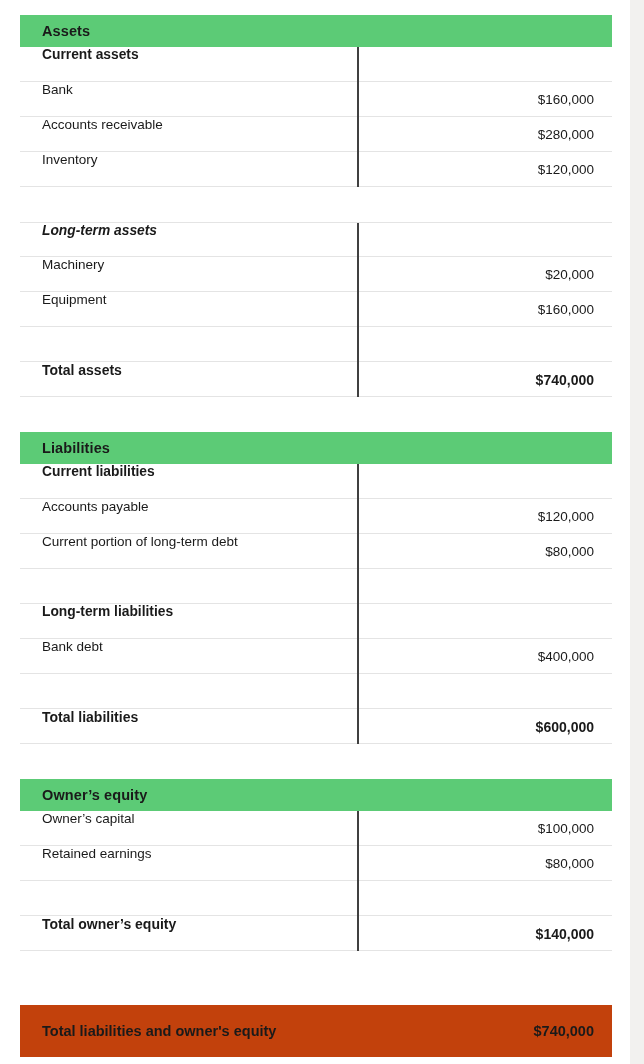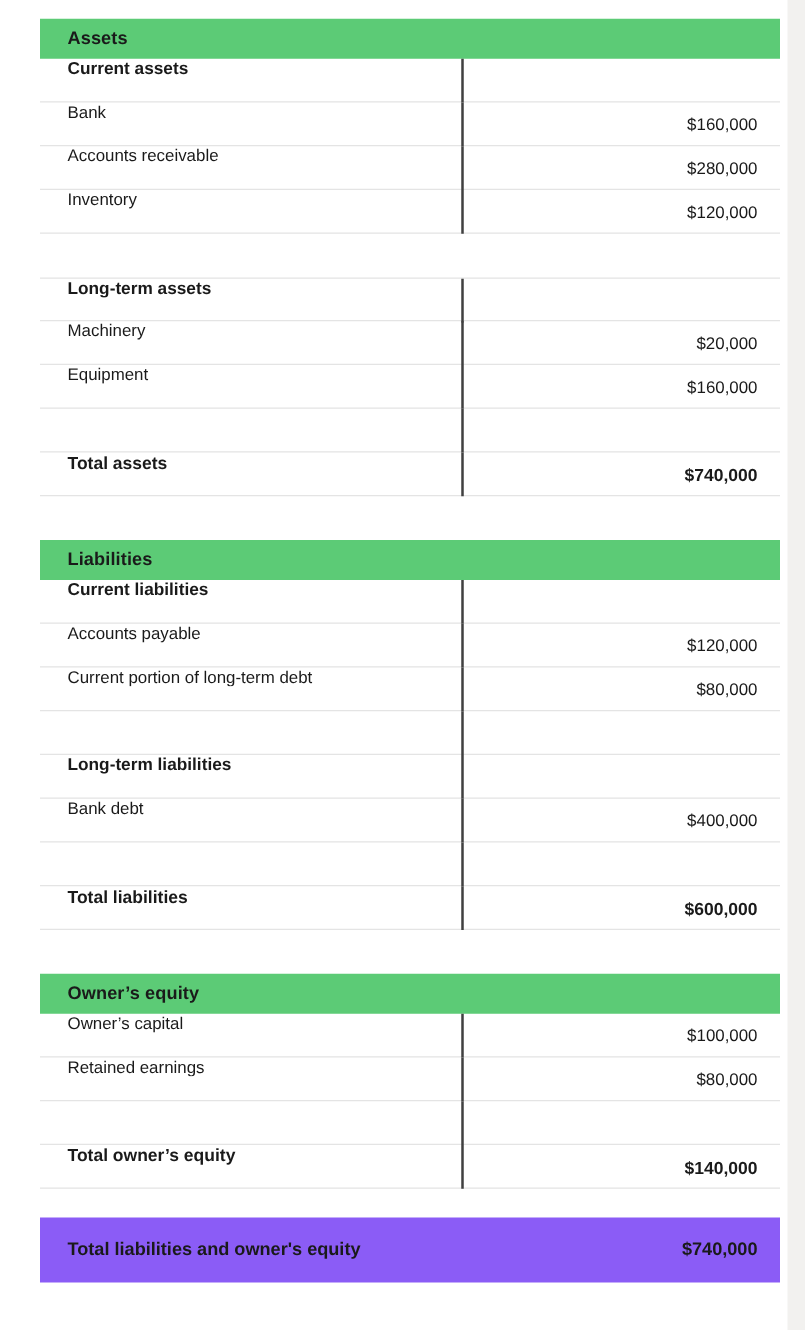--- a/index.html
+++ b/index.html
@@ -21,21 +21,21 @@
     top: 0;
     right: 0;
     width: 14px;
     height: 1064px;
     background: #f2f1ef;
   }
 
   .sheet {
     position: absolute;
     top: 0;
-    left: 12px;
+    left: 0;
     width: 630px;
     height: 870px;
     background: #ffffff;
     box-sizing: border-box;
   }
 
   .table {
     position: absolute;
     left: 20px;
     top: 15px;
@@ -115,26 +115,27 @@
   
   .row.gap {
     border-bottom: none;
   }
   .row.gap .cell-value {
     border-left: none;
   }
   
   .row.topline {
     border-top: 1px solid #e4e4e4;
+    font-style: italic;
   }
 
   
   .grand-total {
-    margin-top: 23px;
-    background: #8b5cf6;
+    margin-top: 54px;
+    background: #c2410c;
     height: 52px;
     display: flex;
     align-items: center;
   }
   .grand-total .gt-label {
     padding-left: 22px;
     font-size: 14.5px;
     font-weight: bold;
     color: #1a1a1a;
     flex: 1;

